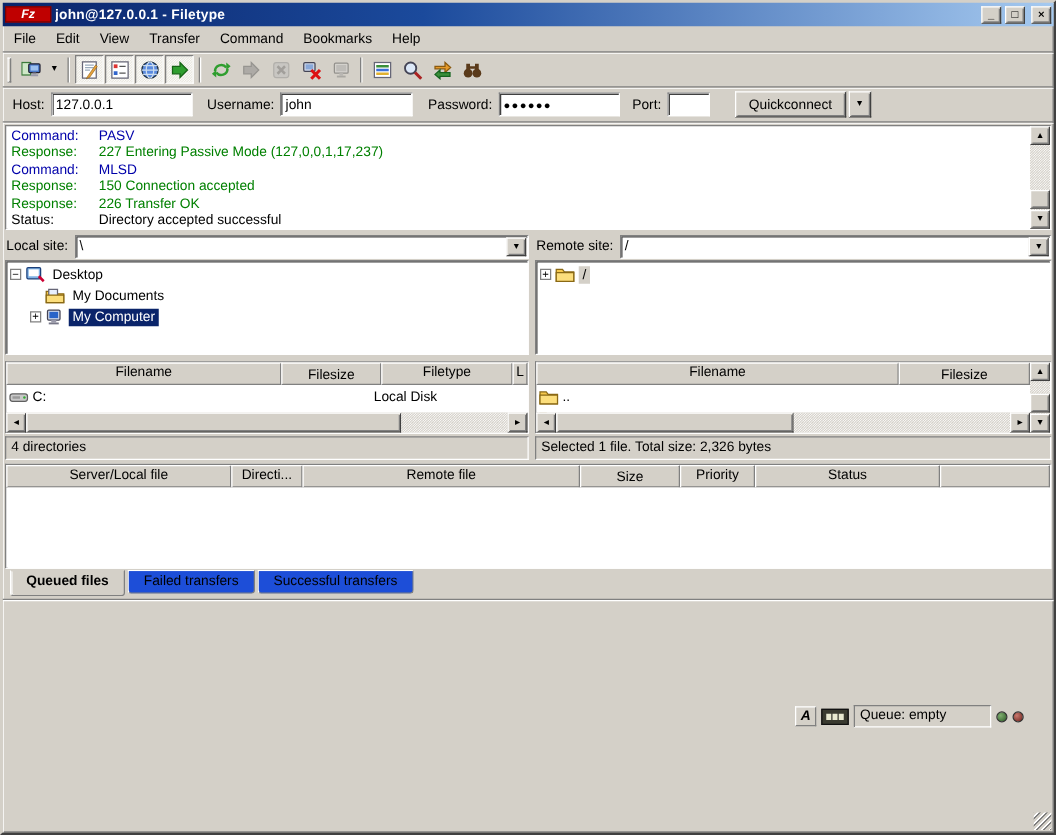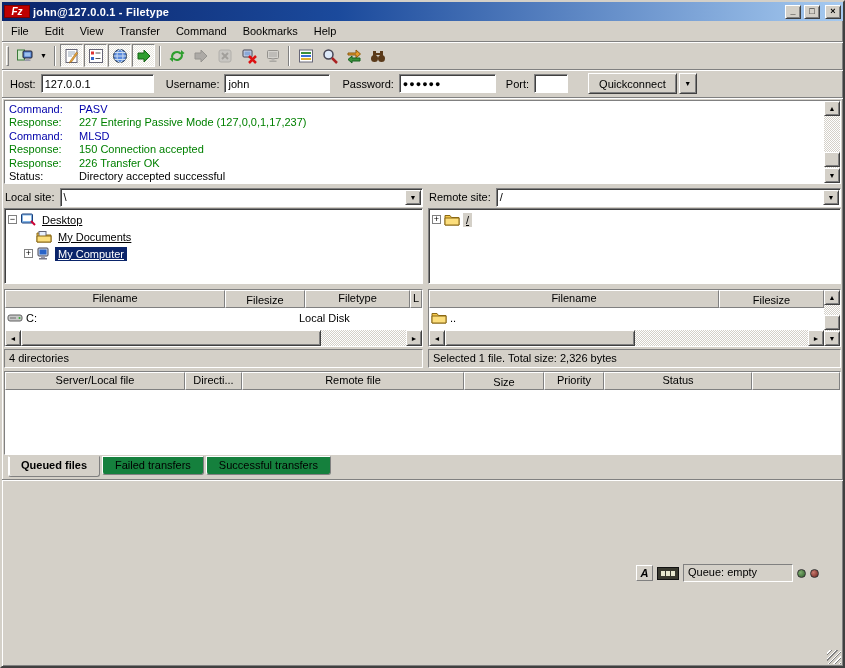--- a/index.html
+++ b/index.html
@@ -19,21 +19,21 @@
   .etch-top { border-top:1px solid #808080; box-shadow: inset 0 1px 0 #ffffff; }
   .checker { background-color:#d4d0c8;
     background-image:
       linear-gradient(45deg,#fff 25%,transparent 25%,transparent 75%,#fff 75%),
       linear-gradient(45deg,#fff 25%,transparent 25%,transparent 75%,#fff 75%);
     background-size:2px 2px; background-position:0 0,1px 1px; }
 
   
   .titlebar { height:19px; flex:0 0 19px; display:flex; align-items:center; gap:3px;
     padding:0 2px; background:linear-gradient(90deg,#0a246a 0%,#1b4a9c 40%,#a6caf0 100%); }
-  .app-badge { width:26px; height:13px; background:#bf0000; border:1px solid #7a0000; color:#fff;
+  .app-badge { width:37px; height:13px; background:#bf0000; border:1px solid #7a0000; color:#fff;
     font-weight:bold; font-style:italic; font-size:10px; line-height:11px; text-align:center; }
   .title-text { flex:1; color:#fff; font-weight:bold; letter-spacing:.2px; white-space:nowrap; overflow:hidden; }
   .tb-btn { width:16px; height:14px; font-size:9px; line-height:11px; font-weight:bold; text-align:center;
     color:#000; padding:0; cursor:default; }
   .tb-btn.close { margin-left:2px; }
 
   
   .menubar { height:20px; flex:0 0 20px; display:flex; align-items:center; padding-left:1px; }
   .menu-item { padding:2px 8px; }
 
@@ -92,21 +92,21 @@
   .combo-btn { width:16px; height:15px; margin-right:1px; display:flex; align-items:center; justify-content:center; font-size:7px; }
 
   .treepane { height:76px; flex:0 0 76px; overflow:hidden; padding-top:2px; }
   .trow { height:17px; display:flex; align-items:center; white-space:nowrap; }
   .expander { width:9px; height:9px; flex:0 0 9px; border:1px solid #808080; background:#fff; margin:0 3px;
     font-size:9px; line-height:7px; text-align:center; color:#000; }
   .exp-spacer { width:15px; flex:0 0 15px; }
   .indent { width:16px; flex:0 0 16px; }
   .ticon { width:16px; height:16px; flex:0 0 16px; margin-right:3px; }
   .ticon svg { width:16px; height:16px; }
-  .tlabel { padding:1px 3px;text-decoration:underline; }
+  .tlabel { padding:1px 3px; }
   .sel-focus { background:#0a246a; color:#fff; }
   .sel-blur { background:#d4d0c8; color:#000; }
 
   .hsplit { height:5px; flex:0 0 5px; }
 
   .listpane { flex:1; min-height:0; display:flex; }
   .list-content { flex:1; display:flex; flex-direction:column; min-width:0; }
   .lheader { height:18px; flex:0 0 18px; display:flex; background:#d4d0c8; }
   .hcell { border:1px solid; border-color:#fff #808080 #808080 #fff; padding:1px 5px; display:flex; align-items:center;
     white-space:nowrap; overflow:hidden;flex-direction:column; }
@@ -129,21 +129,21 @@
   .queuepane { flex:0 0 84px; margin:0 2px; display:flex; flex-direction:column; }
   .qbody { flex:1; background:#fff; }
   .qh-local { width:180px; } .qh-dir { width:57px; } .qh-remote { width:222px; } .qh-size { width:80px; }
   .qh-prio { width:60px; } .qh-status { width:148px; } .qh-rest { flex:1; }
 
   
   .tabsrow { height:24px; flex:0 0 24px; display:flex; align-items:flex-start; padding:1px 0 0 6px; gap:2px; }
   .tab { height:19px; padding:2px 12px 0 12px; background:#d4d0c8;
     border:1px solid; border-color:#fff #808080 #808080 #fff; border-radius:0 0 3px 3px; }
   .tab.active { font-weight:bold; height:21px; background:#d4d0c8; border-top-color:#d4d0c8; box-shadow:inset 1px 0 0 #fff; }
-  .tab.inactive { background:#15803d; margin-top:0; }
+  .tab.inactive { background:#1d4ed8; margin-top:0; }
 
   
   .statusbar { flex:1; display:flex; align-items:center; padding:2px 2px 2px 4px; gap:4px; }
   .sb-spacer { flex:1; }
   .dtype-icon { width:17px; height:16px; display:flex; align-items:center; justify-content:center;
     border:1px solid; border-color:#fff #808080 #808080 #fff; font-weight:bold; font-size:11px; font-style:italic; }
   .speed-icon { width:22px; height:13px; background:#3a3a30; border:1px solid #111; display:flex; align-items:center; justify-content:center; gap:1px; }
   .speed-icon i { display:block; width:4px; height:5px; background:#e8e8d0; }
   .queuebox { width:110px; height:18px; padding:1px 4px; background:#d4d0c8; white-space:nowrap; }
   .led { width:9px; height:9px; border-radius:50%; border:1px solid #333; }

